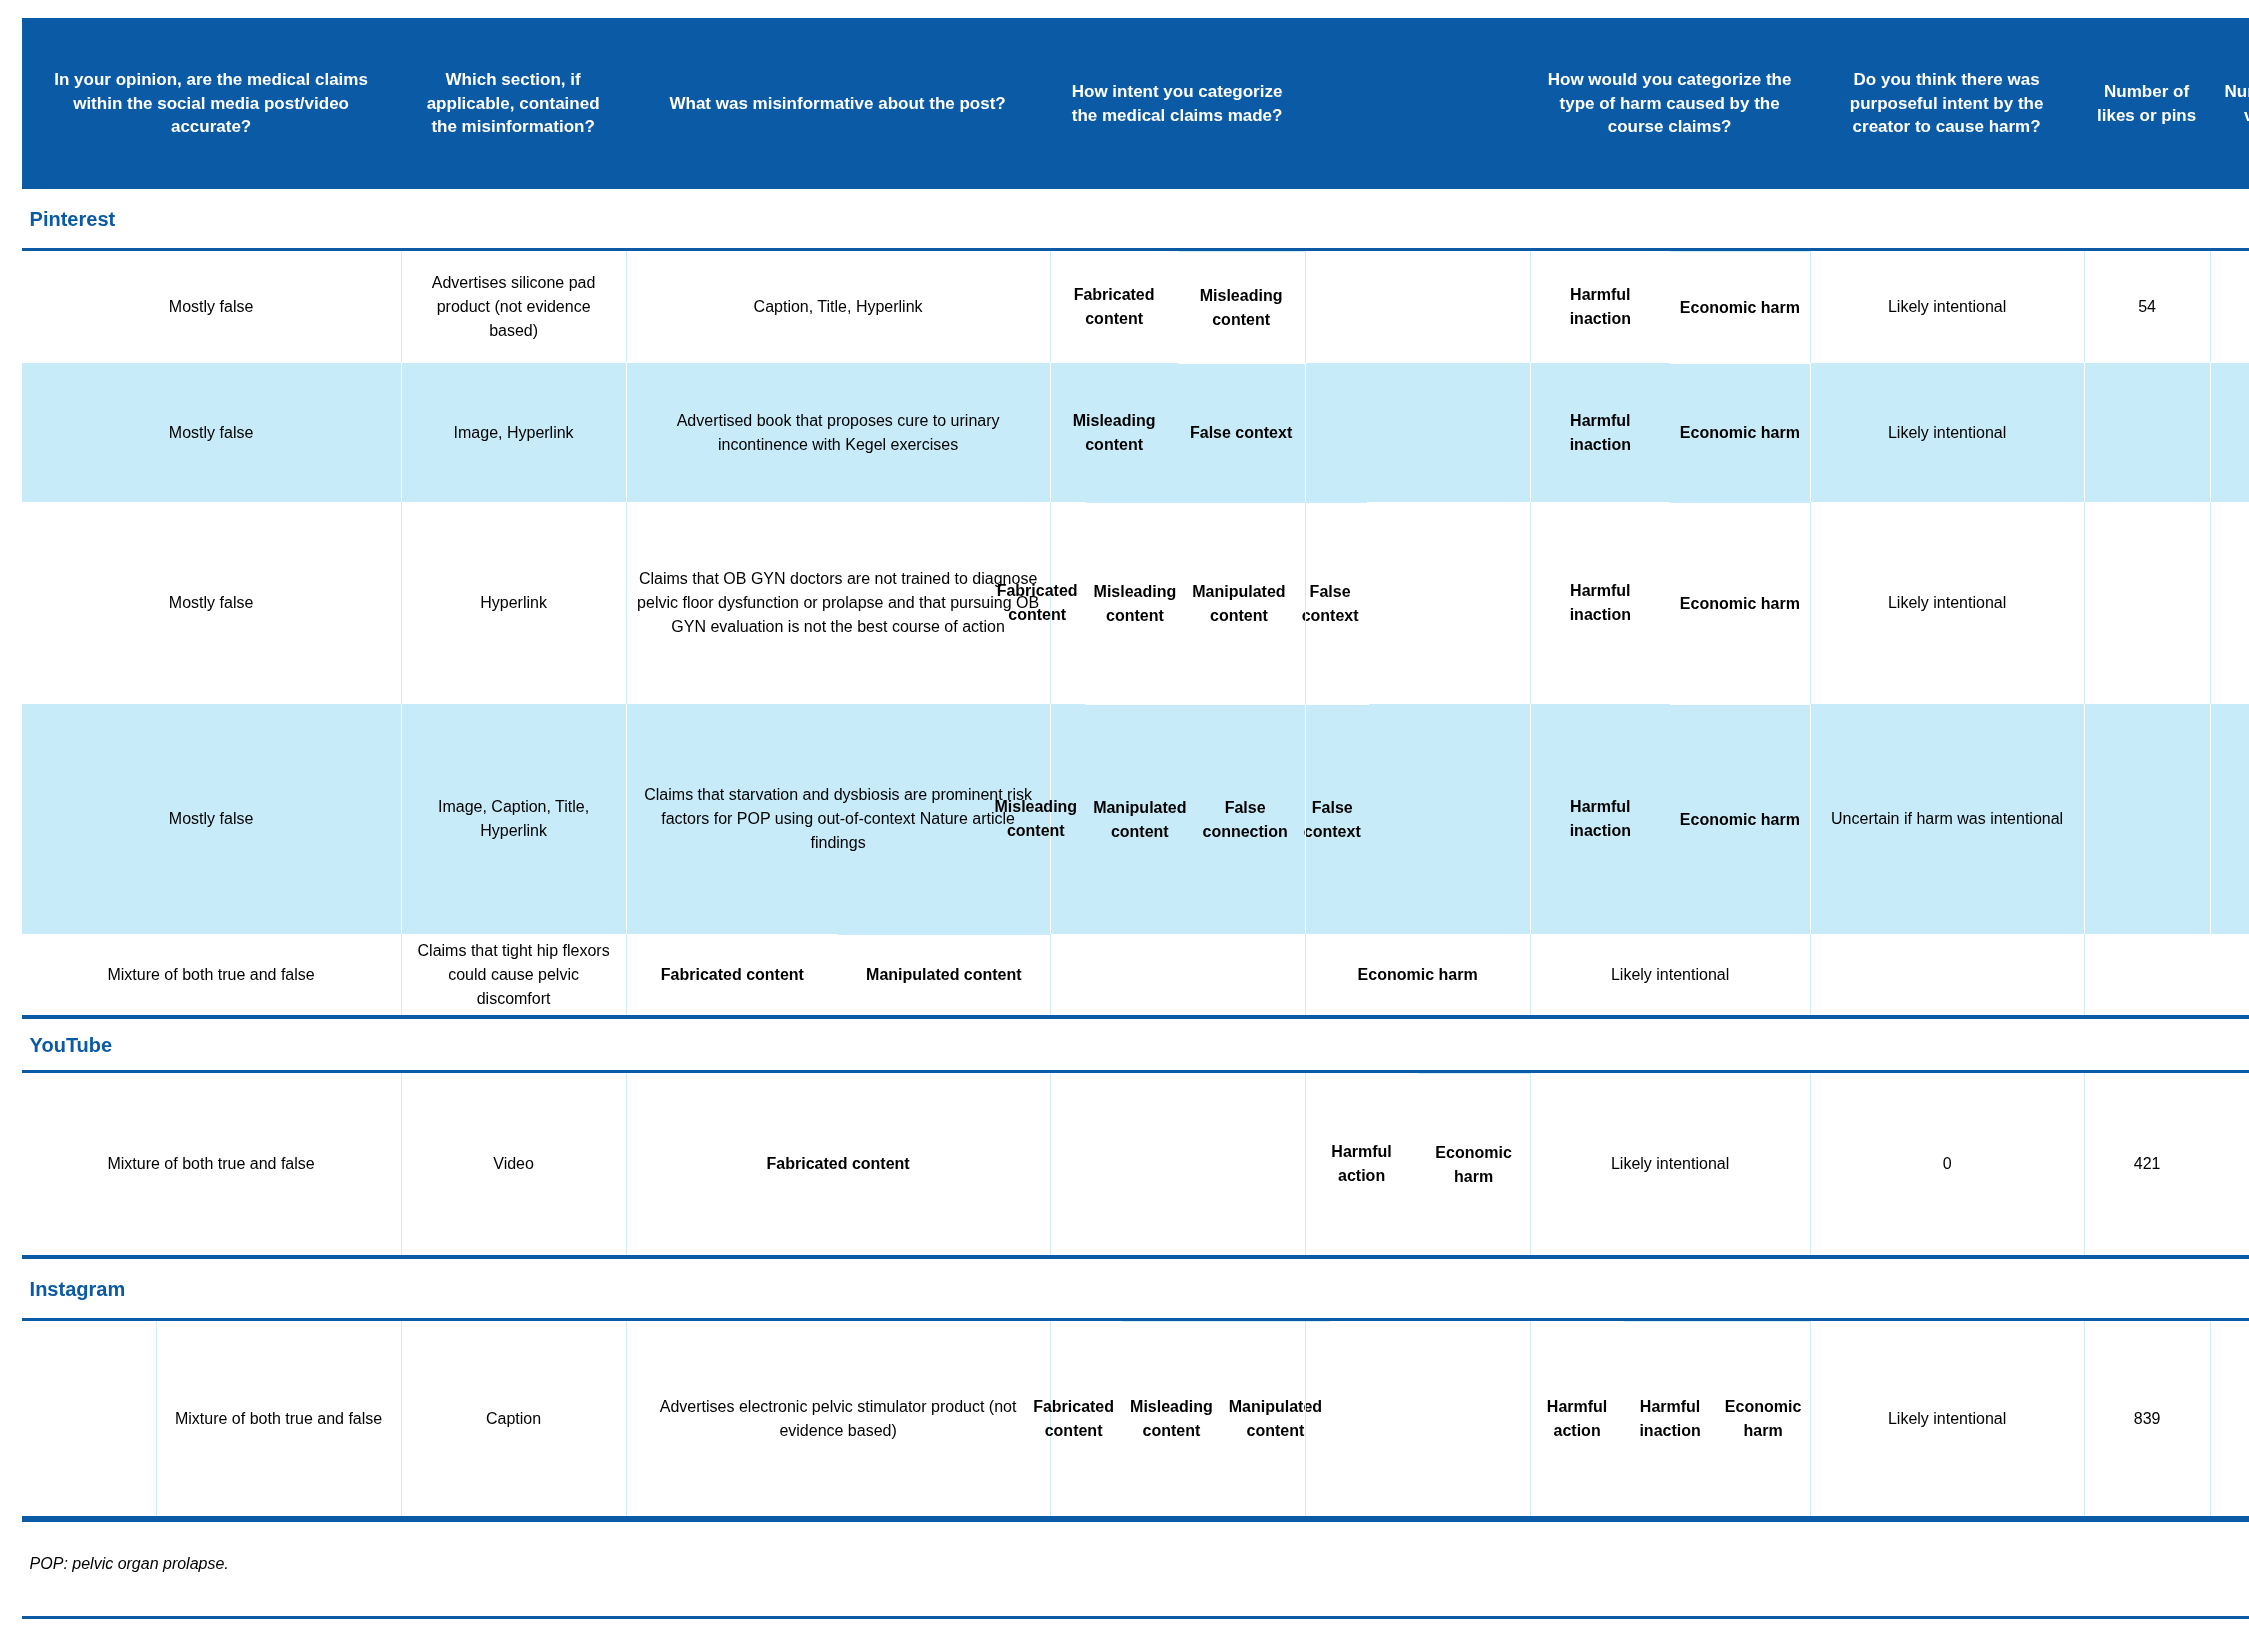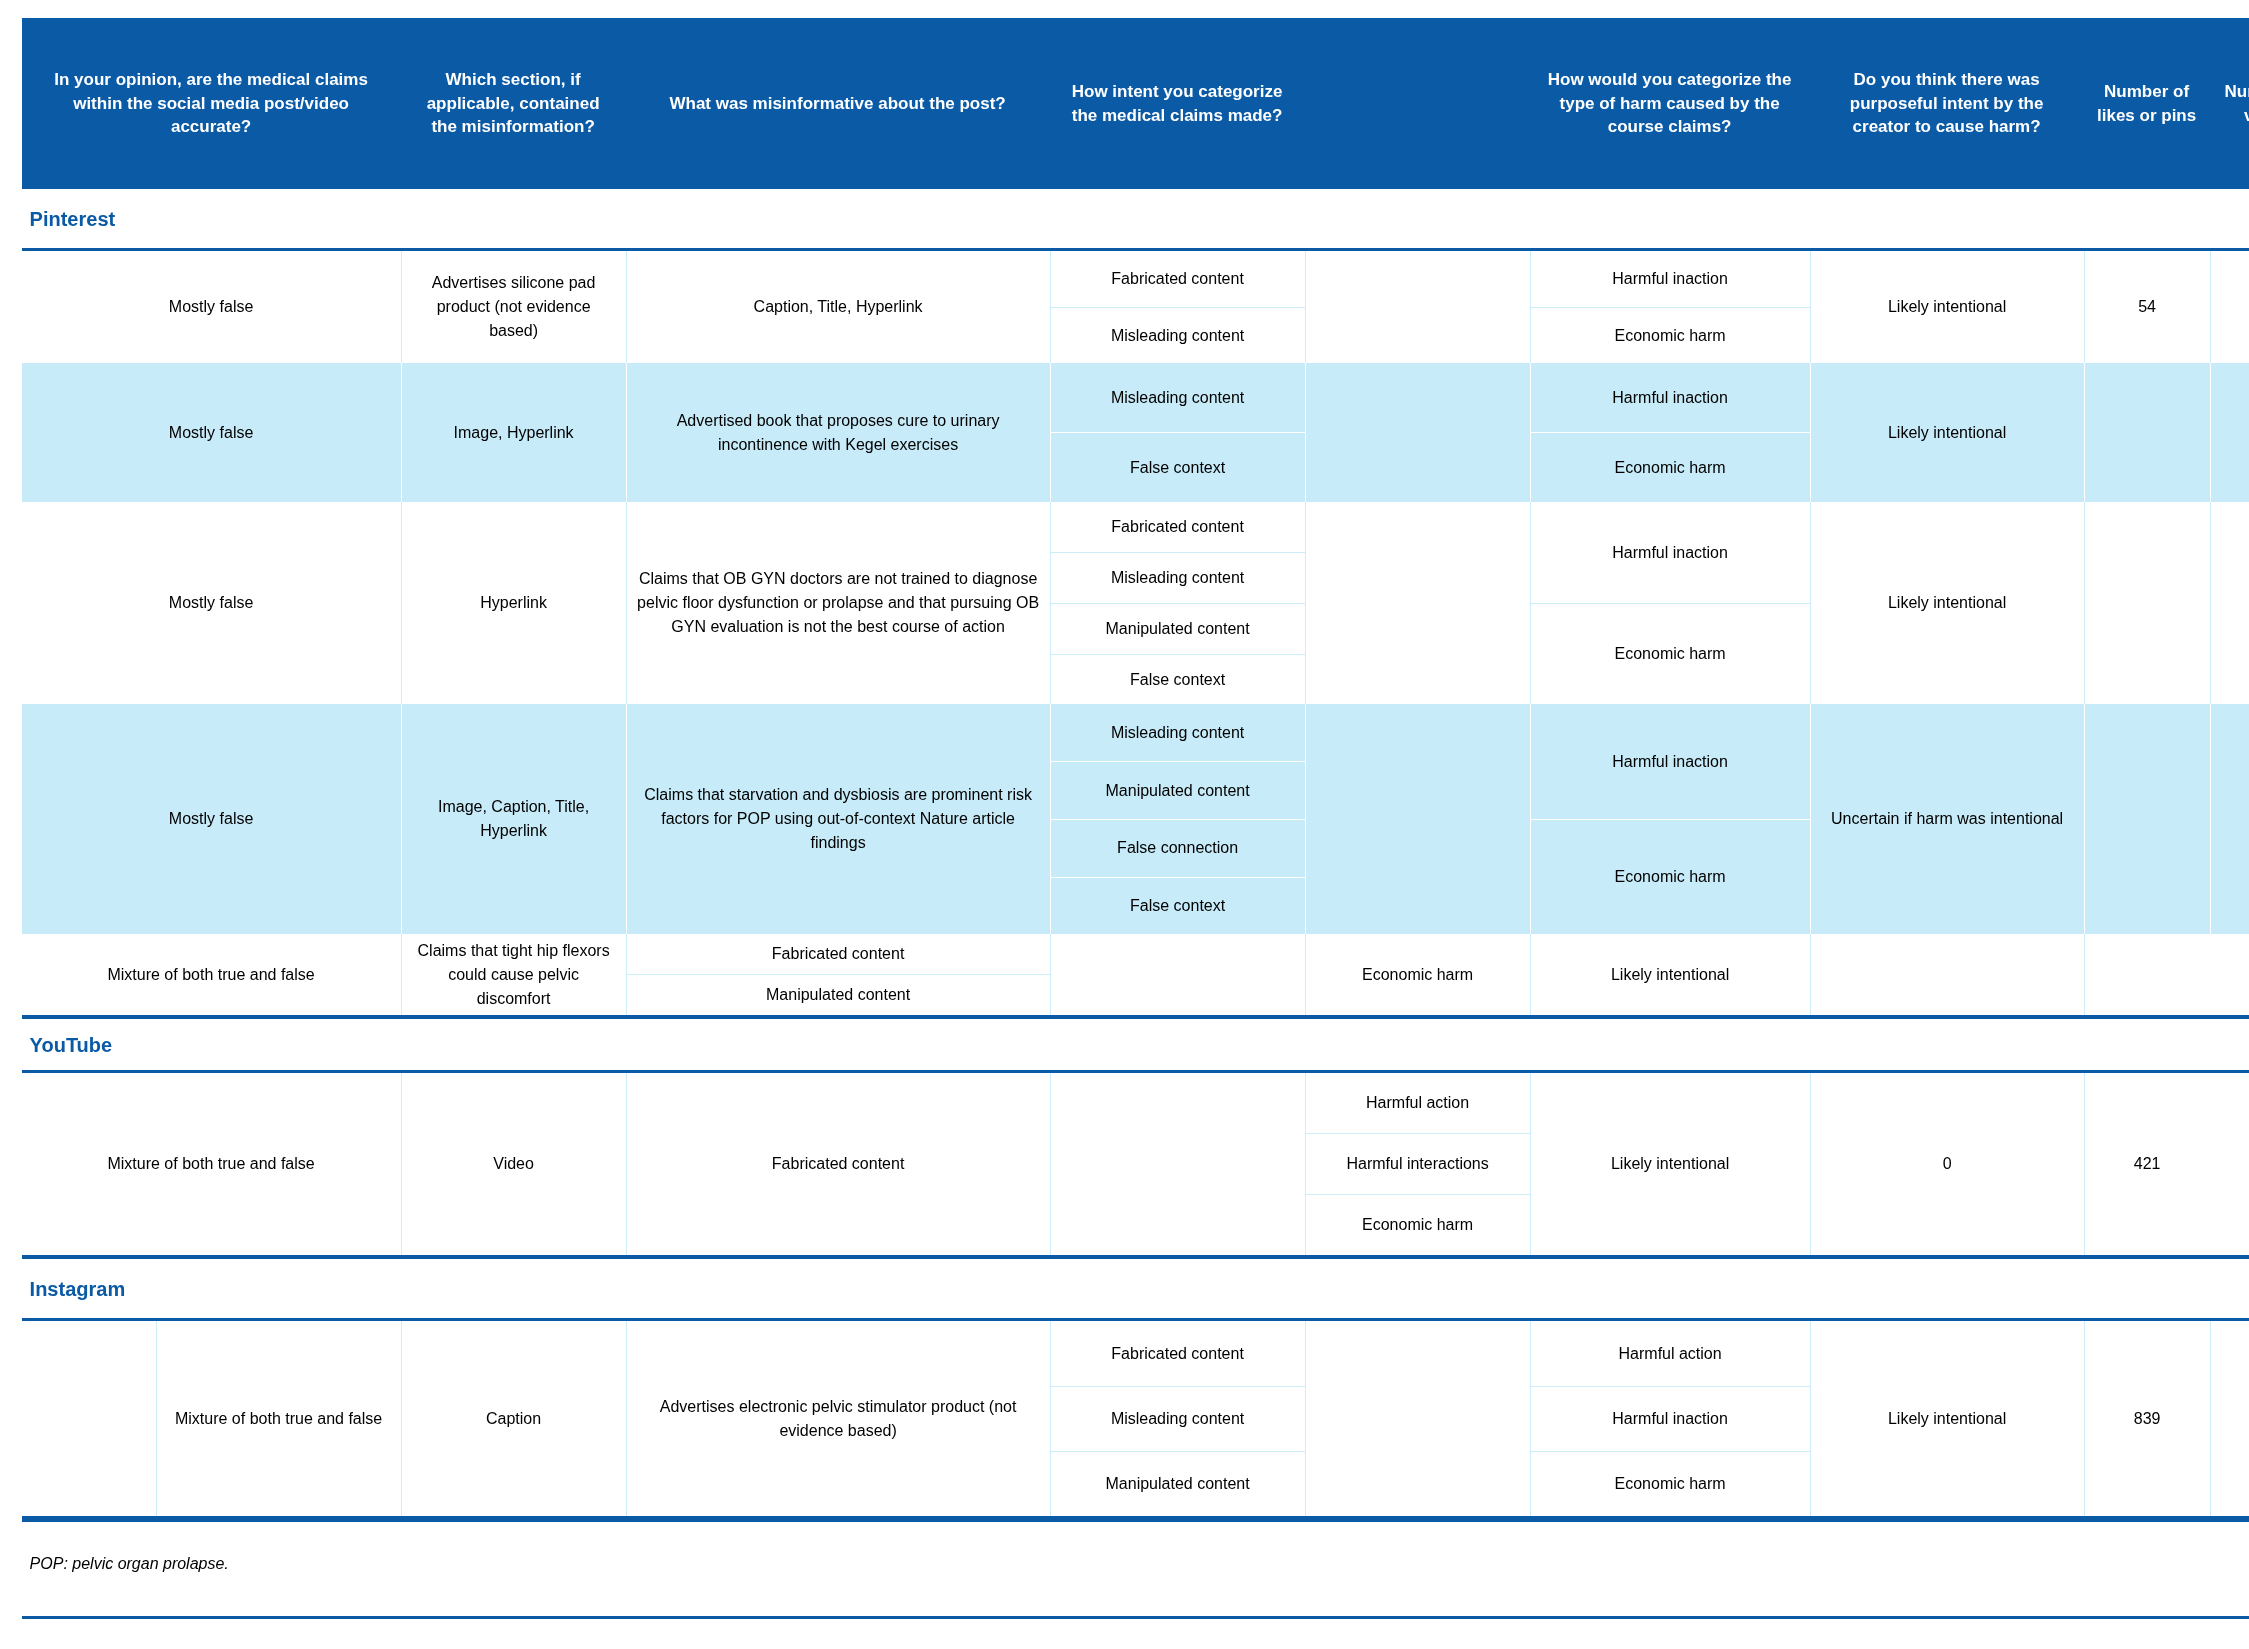--- a/index.html
+++ b/index.html
@@ -26,21 +26,21 @@
   .cell:first-child{border-left:none;}
   .row.shaded{background:var(--hl);}
   .row.shaded .cell{border-left-color:#fff;}
   
   .row.header{background:var(--blue);min-height:171px;}
   .row.header .cell{
     border-left:none;color:#fff;font-weight:bold;font-size:17px;line-height:1.4;
     padding:4.5px 11.7px;
   }
   
-  .cell.stack{flex-direction:column;align-items:stretch;padding:0;}
+  .cell.stack{flex-direction:row;align-items:stretch;padding:0;font-weight:bold;}
   .stack-item{
     flex:1;display:flex;align-items:center;justify-content:center;
     text-align:center;padding:3.6px 8px;border-top:1.8px solid var(--grid);
   }
   .stack-item:first-child{border-top:none;}
   .row.shaded .stack-item{border-top-color:#fff;}
   
   .cell.split{padding:0;align-items:stretch;}
   .split-empty{width:135px;border-right:1.8px solid var(--grid);}
   .split-main{flex:1;display:flex;align-items:center;justify-content:center;padding:4.5px 10px;text-align:center;}
@@ -182,21 +182,20 @@
 
   <div class="row" style="min-height:182px">
     <div class="cell">Mixture of both true and false</div>
     <div class="cell">Video</div>
     <div class="cell stack">
       <div class="stack-item">Fabricated content</div>
     </div>
     <div class="cell"></div>
     <div class="cell stack">
       <div class="stack-item">Harmful action</div>
-      <div class="stack-item">Harmful interactions</div>
       <div class="stack-item">Economic harm</div>
     </div>
     <div class="cell">Likely intentional</div>
     <div class="cell">0</div>
     <div class="cell">421</div>
 
   </div>
 
   <div class="rule"></div>
 

